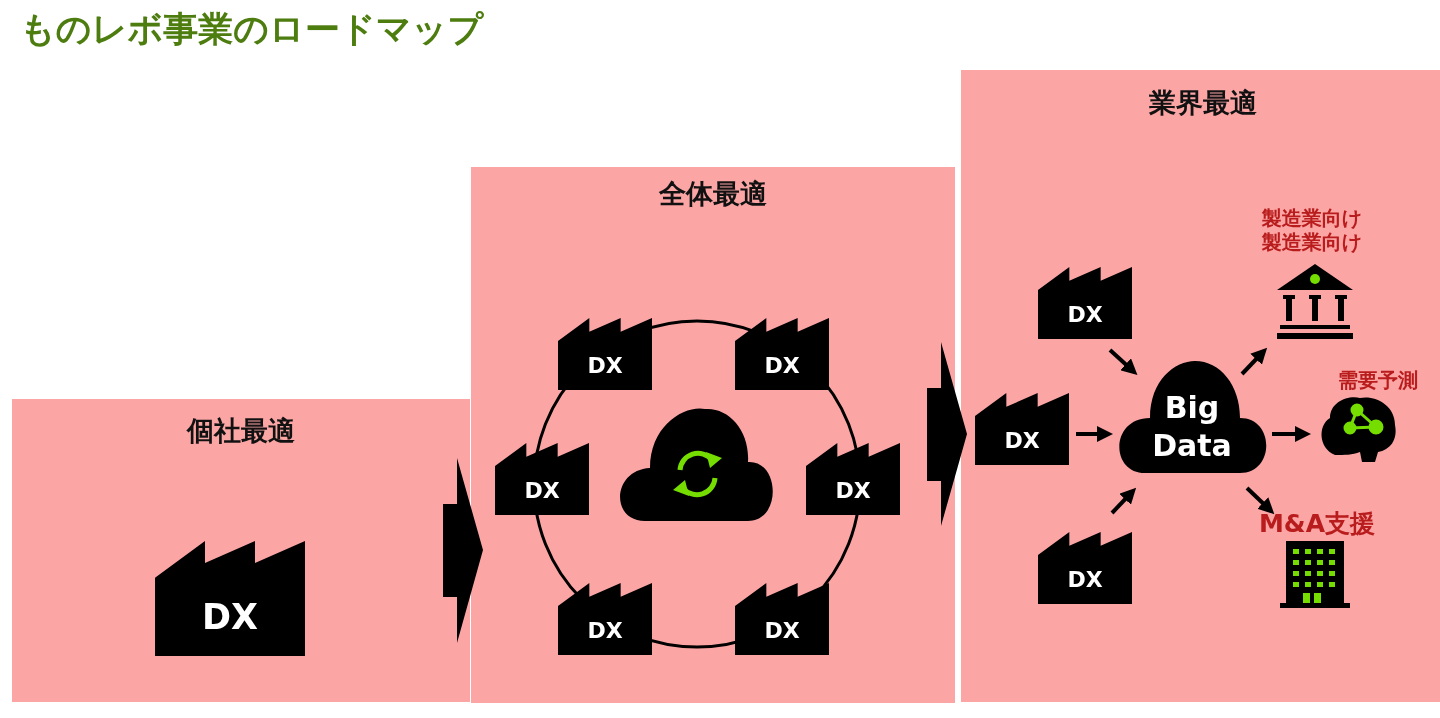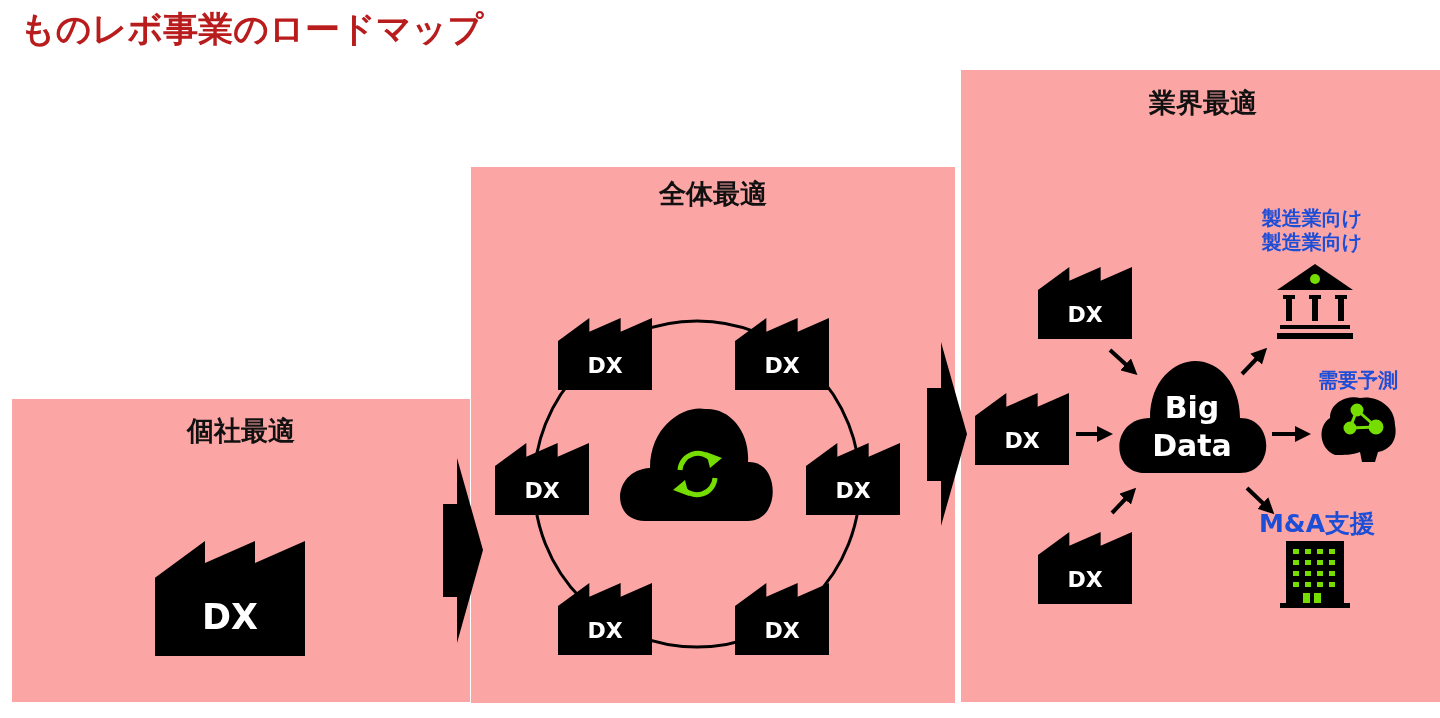--- a/index.html
+++ b/index.html
@@ -3,36 +3,36 @@
 <meta charset="utf-8">
 <style>
   html, body { margin: 0; padding: 0; }
   body {
     width: 1440px; height: 718px; position: relative; overflow: hidden;
     background: #ffffff;
     font-family: "DejaVu Sans", "Liberation Sans", sans-serif;
   }
   .title {
     position: absolute; left: 20px; top: 6px;
-    font-size: 35px; font-weight: bold; color: #b91c1c; letter-spacing: 0px;
+    font-size: 35px; font-weight: bold; color: #4d7c0f; letter-spacing: 0px;
     white-space: nowrap;
   }
   .panel { position: absolute; background: #fca5a5; padding-left: 24px; }
   #panel-1 { left: 12px; top: 399px; width: 434px; height: 303px; }
   #panel-2 { left: 471px; top: 167px; width: 460px; height: 536px; }
   #panel-3 { left: 961px; top: 70px; width: 460px; height: 632px; }
   .panel-heading {
     position: absolute; left: 0; right: 0; text-align: center;
     font-weight: bold; color: #111; line-height: 1.18; white-space: nowrap;
   }
   #panel-1 .panel-heading { top: 16px; font-size: 27px; }
   #panel-2 .panel-heading { top: 14px; font-size: 27px; font-family: Liberation Mono, monospace; }
   #panel-3 .panel-heading { top: 17px; font-size: 27px; }
   .label {
-    position: absolute; font-weight: bold; color: #1d4ed8; white-space: nowrap;
+    position: absolute; font-weight: bold; color: #b91c1c; white-space: nowrap;
     text-align: center;
   }
   svg.overlay { position: absolute; left: 0; top: 0; }
   .dx-text { font-family: "DejaVu Sans", sans-serif; font-weight: bold; fill: #ffffff; }
   .cloud-text { font-family: "DejaVu Sans", sans-serif; font-weight: bold; fill: #ffffff; }
 </style>
 </head>
 <body>
 
 <div class="title">ものレボ事業のロードマップ</div>
@@ -52,21 +52,21 @@
 <div class="panel" id="panel-3">
   <div class="panel-heading">
     <div>業界最適</div>
   </div>
 </div>
 
 <div class="label" style="left:1232px; top:206px; width:160px; font-size:20px; line-height:1.2;">
   <div>製造業向け</div>
   <div>製造業向け</div>
 </div>
-<div class="label" style="left:1298px; top:367px; width:120px; font-size:20px;">需要予測</div>
+<div class="label" style="left:1298px; top:367px; width:120px; font-size:20px;text-align:right;">需要予測</div>
 <div class="label" style="left:1252px; top:507px; width:130px; font-size:25px;">M&amp;A支援</div>
 
 <svg class="overlay" width="1440" height="718" viewBox="0 0 1440 718">
   <defs>
     <marker id="arrowhead" markerWidth="4" markerHeight="4" refX="2.5" refY="2" orient="auto" markerUnits="strokeWidth">
       <path d="M0,0 L4,2 L0,4 Z" fill="#000"></path>
     </marker>
   </defs>
 
   <path d="M443,504 L457,504 L457,458 L483,550 L457,643 L457,597 L443,597 Z" fill="#000"></path>

